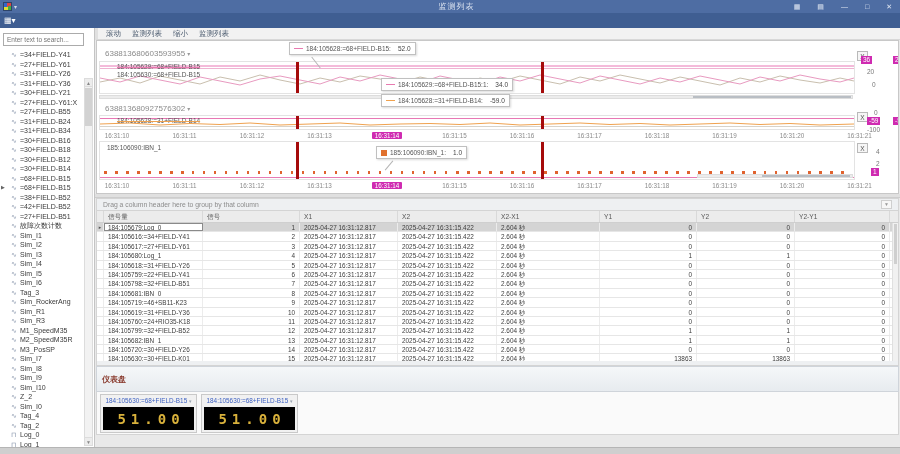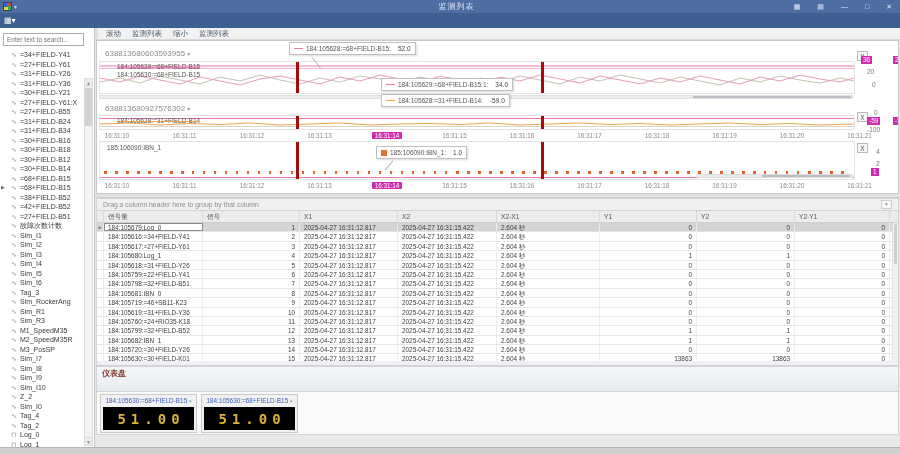--- a/index.html
+++ b/index.html
@@ -68,21 +68,21 @@
   .tbody { height:138px; overflow:hidden; position:relative; background:#fff; }
   .trow { display:flex; height:9.4px; border-bottom:1px solid #e6e6e6; background:#fff; }
   .trow.selected { background:#d4d4d4; }
   .td { font-size:6.4px; color:#3c3c3c; line-height:9.4px; padding:0 4px 0 4px; border-right:1px solid #ececec; overflow:hidden; white-space:nowrap; }
   .td.rt { text-align:right; }
   .trow.selected .td.focuscell { background:#fff; outline:1px solid #8a8a8a; outline-offset:-1px; }
   .vscroll { position:absolute; right:0; top:0; bottom:0; width:6px; background:#f1f1f1; border-left:1px solid #e0e0e0; }
   .vscroll .vthumb { position:absolute; top:1px; left:1px; right:1px; height:40px; background:#cfcfcf; }
   .table-hscroll { height:5px; margin:0 1px; background:#eef0f2; border:1px solid #d4d4d4; border-top:none; }
   
-  .gauge-header { height:18px; background:linear-gradient(#f5f7f9,#e7ebef); border:1px solid #cfd4da; margin:0 1px; display:flex; align-items:flex-end; padding:12px 5px; }
+  .gauge-header { height:18px; background:linear-gradient(#f5f7f9,#e7ebef); border:1px solid #cfd4da; margin:0 1px; display:flex; align-items:center; padding:12px 5px; }
   .gauge-body { height:43px; background:#fafafa; border:1px solid #d4d4d4; border-top:none; margin:0 1px; display:flex; padding:2px 0 0 3px; gap:4px; }
   .gauge-card { width:97px; height:39px; background:#f1f1f1; border:1px solid #c9c9c9; text-align:center; }
   .gauge-title { font-size:6.4px; color:#3b5fc0; line-height:11px; white-space:nowrap; overflow:hidden; }
   .gauge-title .gc { color:#9aa4b0; font-size:5px; }
   .lcd { margin:0 auto; width:91px; height:23px; background:#000; display:flex; align-items:center; justify-content:center; }
   .lcd-val { font-family:"DejaVu Sans Mono",monospace; font-weight:bold; font-size:14px; color:#d9b13b; letter-spacing:5px; margin-left:5px; }
   .filler { flex:1; background:#e9e9e9; }
   .bottom-strip { position:absolute; left:0; bottom:0; width:900px; height:7px; background:#cfcfcf; border-top:1px solid #b5b5b5; }
   svg { display:block; }
 </style>

